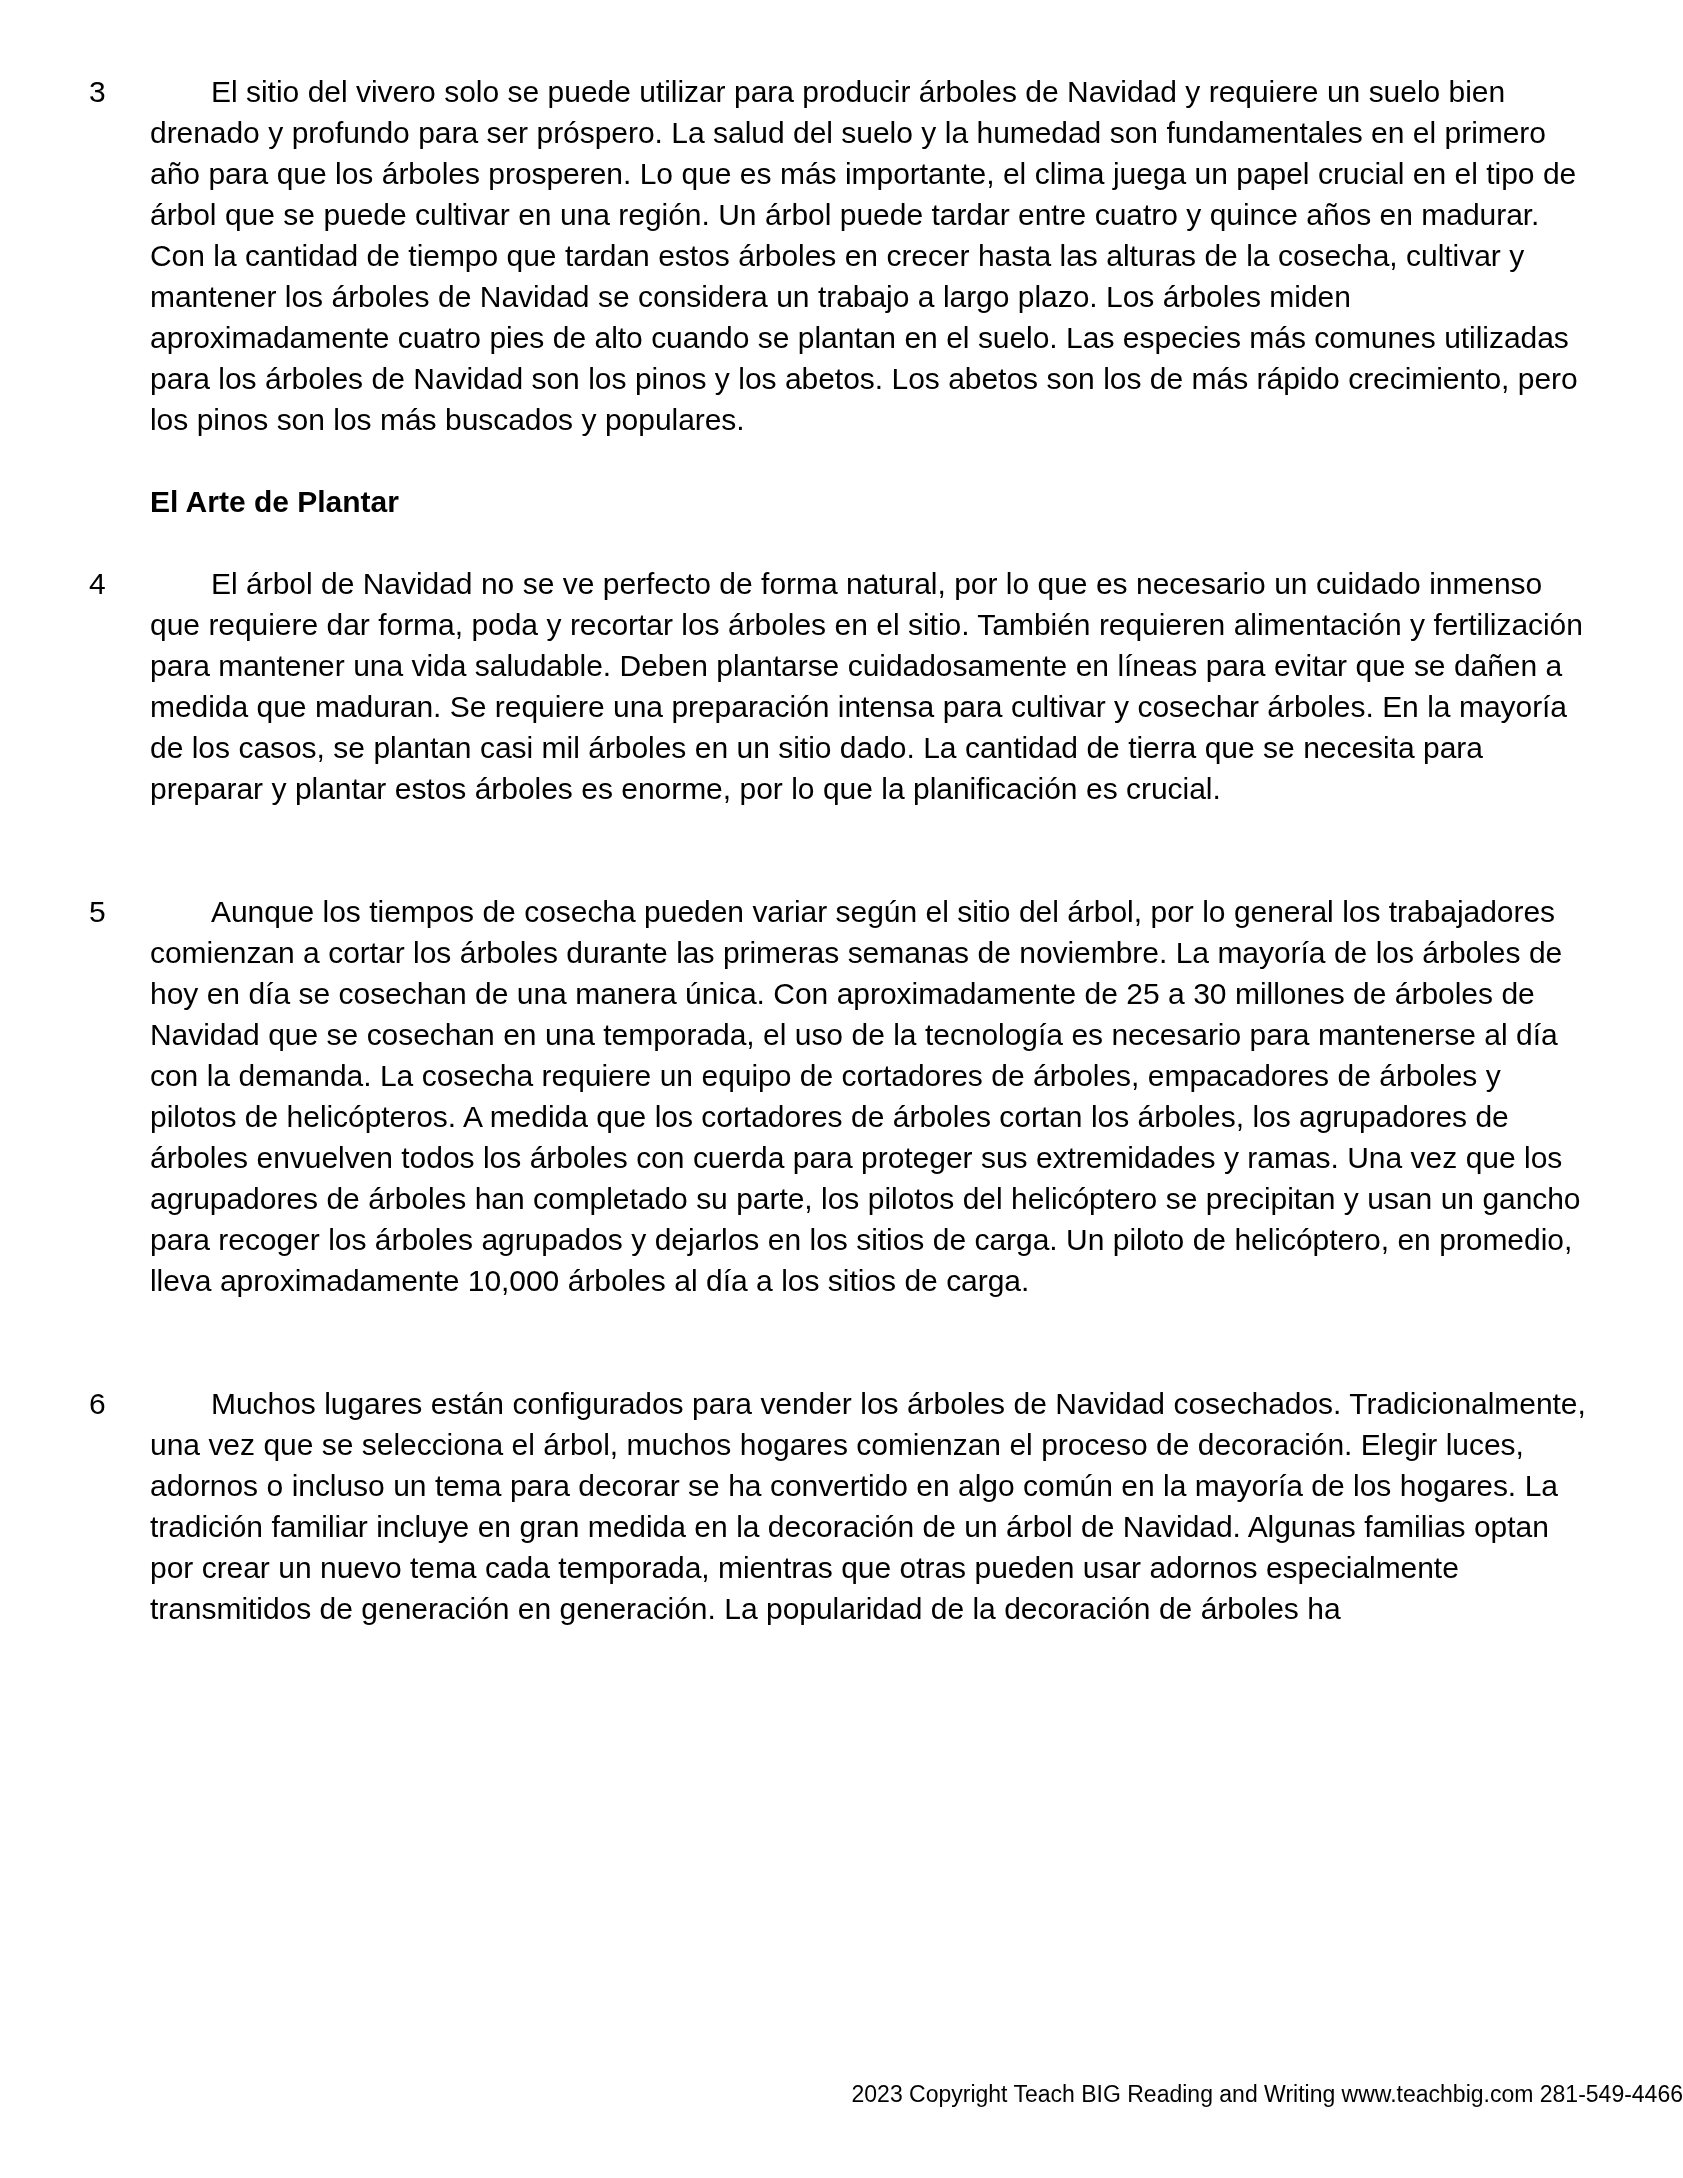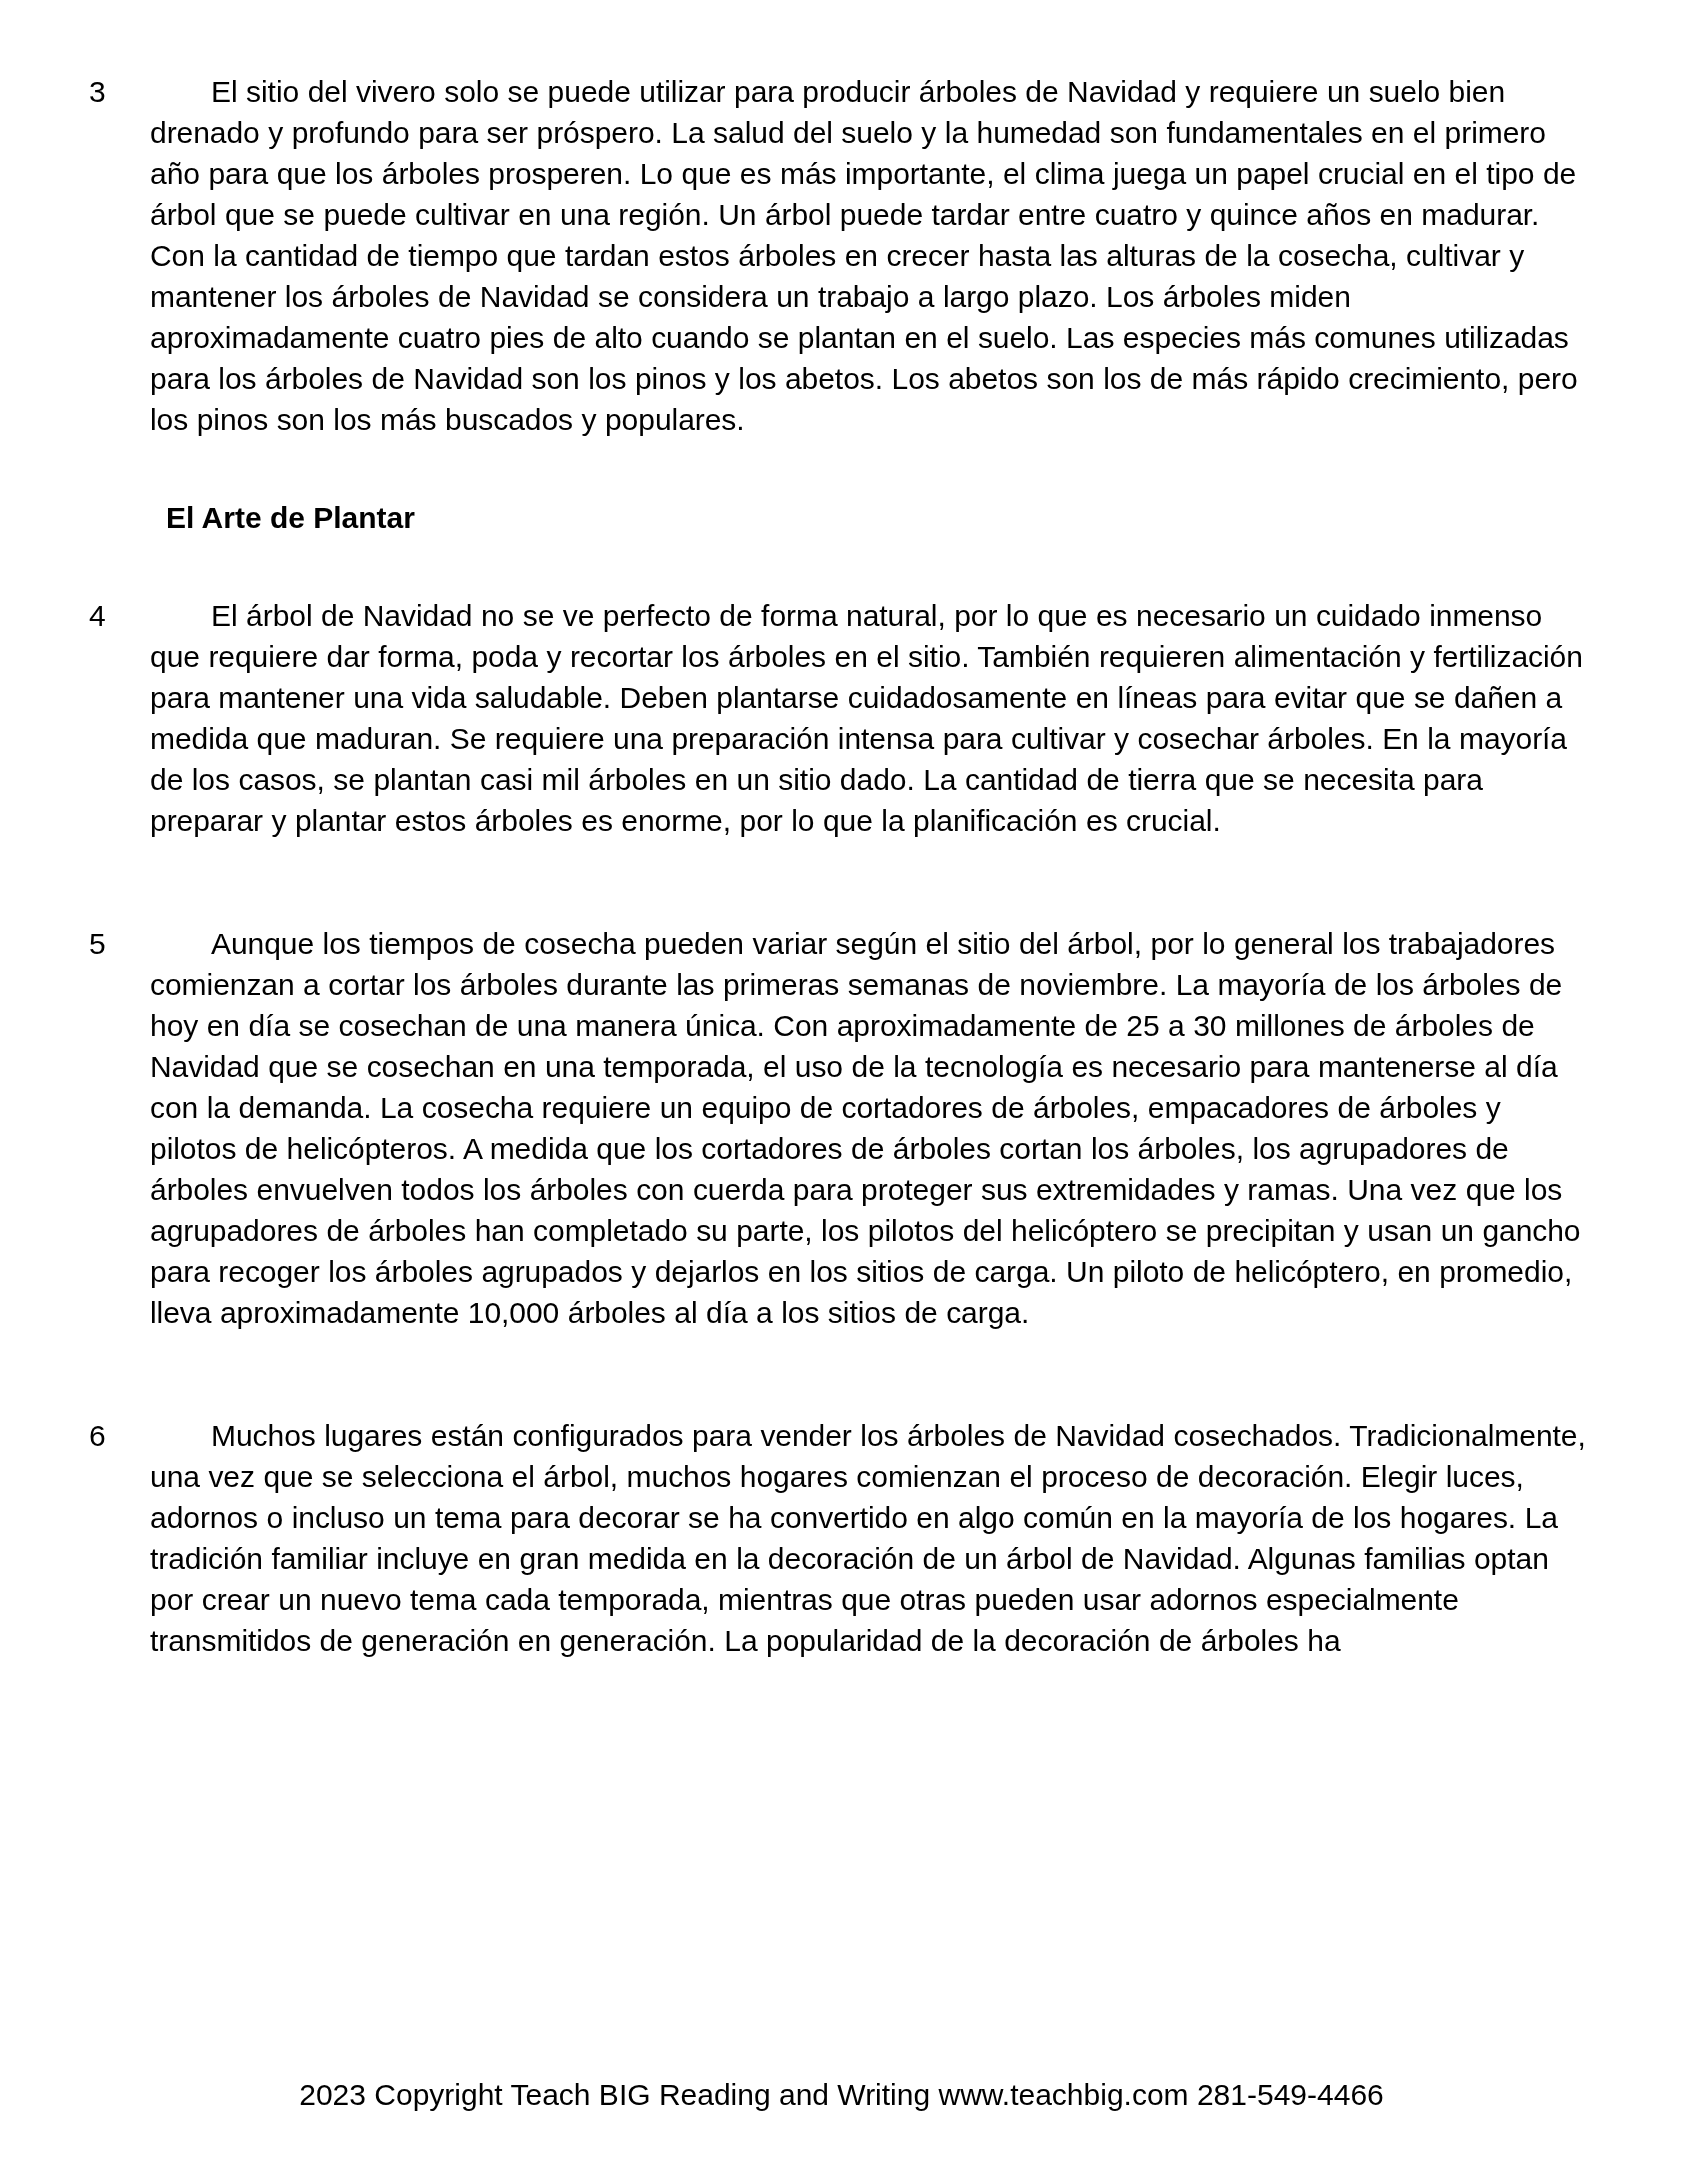--- a/index.html
+++ b/index.html
@@ -49,37 +49,37 @@
     font-size: 30px;
     line-height: 41px;
     text-align: left;
   }
   .para .body {
     display: block;
     text-indent: 61px;
   }
 
   .heading {
-    margin: 16px;
+    margin: 0;
     padding-left: 61px;
     font-size: 30px;
     line-height: 41px;
     font-weight: bold;
   }
 
   .gap-before-heading { height: 41px; }
   .gap-after-heading  { height: 41px; }
 
   .footer {
     position: absolute;
     left: 0;
     right: 0;
     bottom: 63px;
-    text-align: center;
-    font-size: 30px;
+    text-align: right;
+    font-size: 23px;
     line-height: 41px;
   }
 </style>
 </head>
 <body>
 
 <div class="page">
   <div class="content">
 
     <div class="para">

